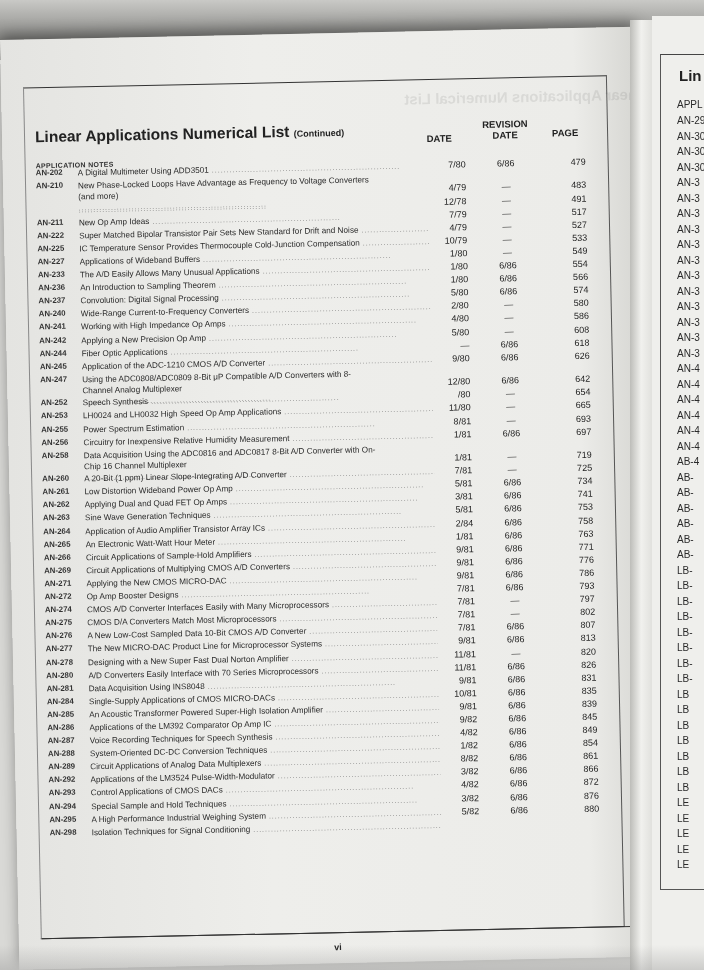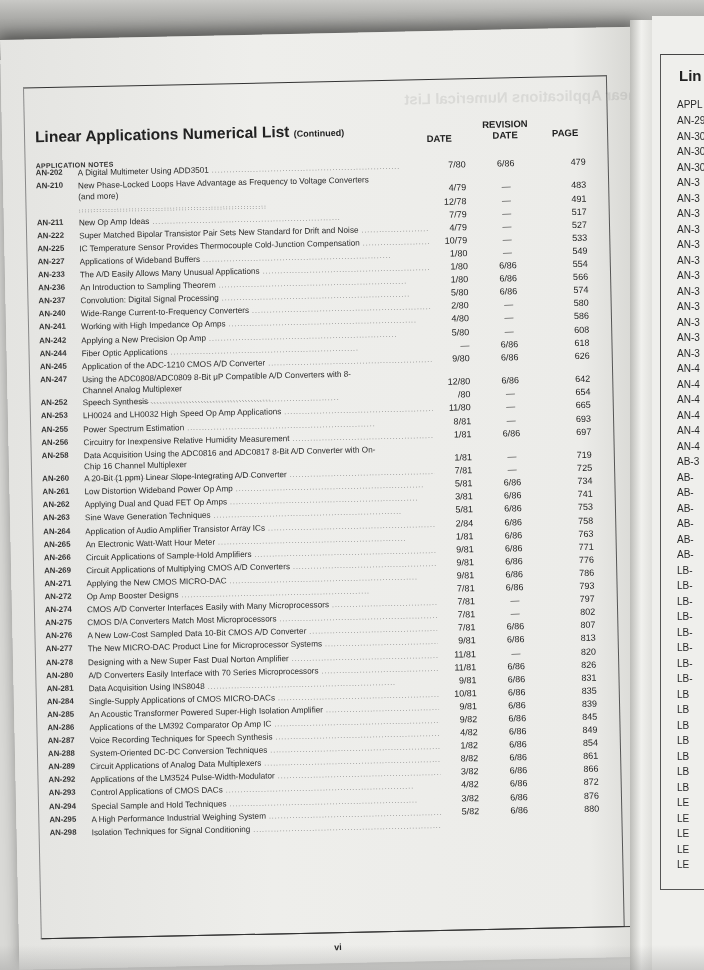--- a/index.html
+++ b/index.html
@@ -473,21 +473,21 @@
       <div class="rlabel" style="top: 246px;">AN-3</div>
       <div class="rlabel" style="top: 261.5px;">AN-3</div>
       <div class="rlabel" style="top: 277px;">AN-3</div>
       <div class="rlabel" style="top: 292.5px;">AN-3</div>
       <div class="rlabel" style="top: 308px;">AN-4</div>
       <div class="rlabel" style="top: 323.5px;">AN-4</div>
       <div class="rlabel" style="top: 339px;">AN-4</div>
       <div class="rlabel" style="top: 354.5px;">AN-4</div>
       <div class="rlabel" style="top: 370px;">AN-4</div>
       <div class="rlabel" style="top: 385.5px;">AN-4</div>
-      <div class="rlabel" style="top: 401px;">AB-3</div>
+      <div class="rlabel" style="top: 401px;">AB-4</div>
       <div class="rlabel" style="top: 416.5px;">AB-</div>
       <div class="rlabel" style="top: 432px;">AB-</div>
       <div class="rlabel" style="top: 447.5px;">AB-</div>
       <div class="rlabel" style="top: 463px;">AB-</div>
       <div class="rlabel" style="top: 478.5px;">AB-</div>
       <div class="rlabel" style="top: 494px;">AB-</div>
       <div class="rlabel" style="top: 509.5px;">LB-</div>
       <div class="rlabel" style="top: 525px;">LB-</div>
       <div class="rlabel" style="top: 540.5px;">LB-</div>
       <div class="rlabel" style="top: 556px;">LB-</div>

